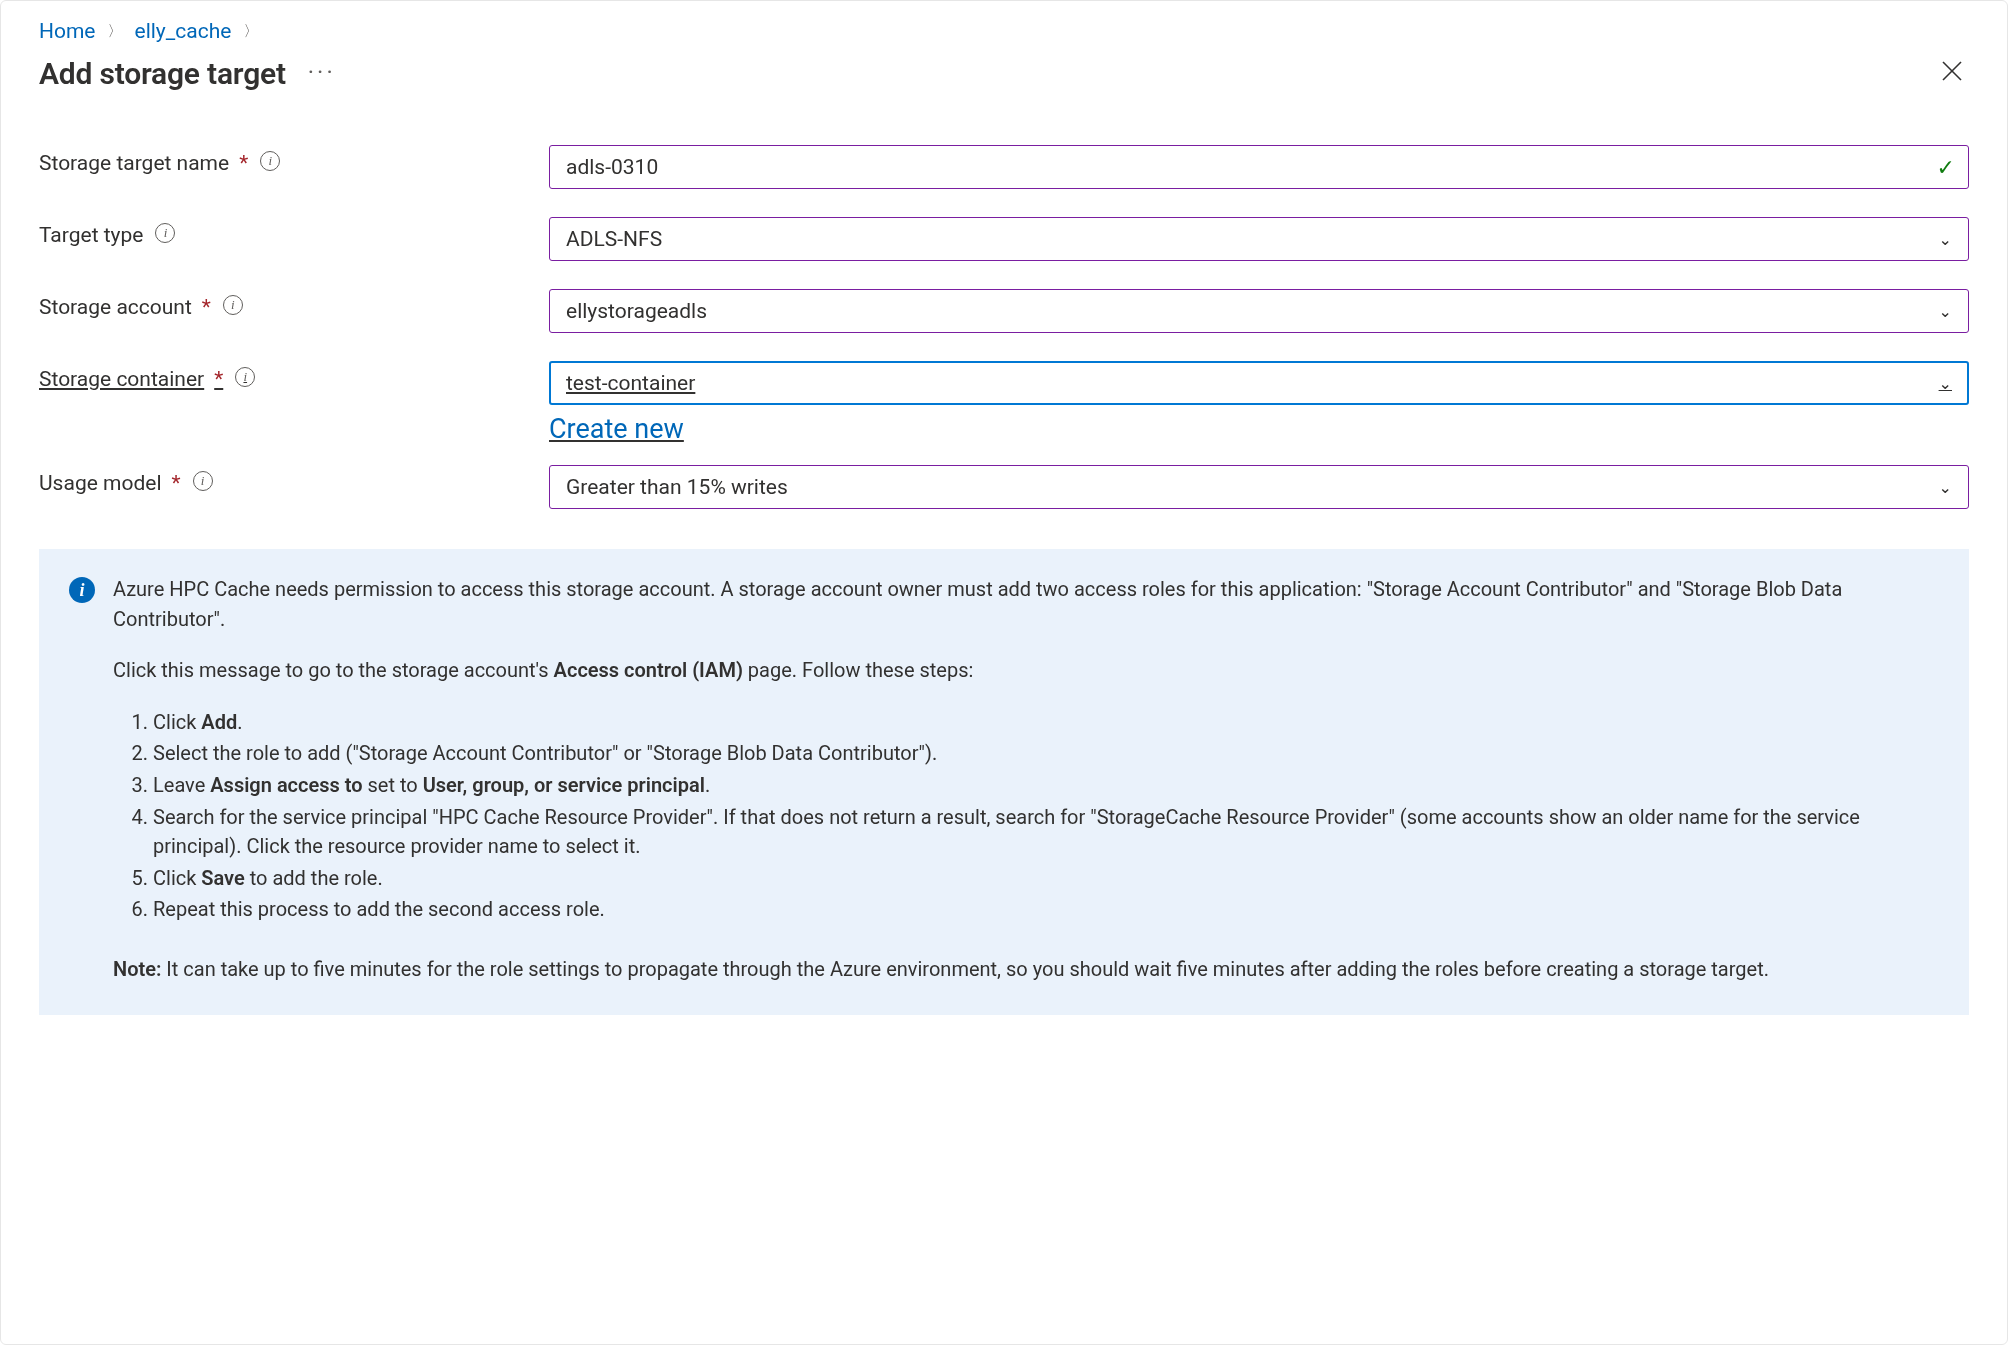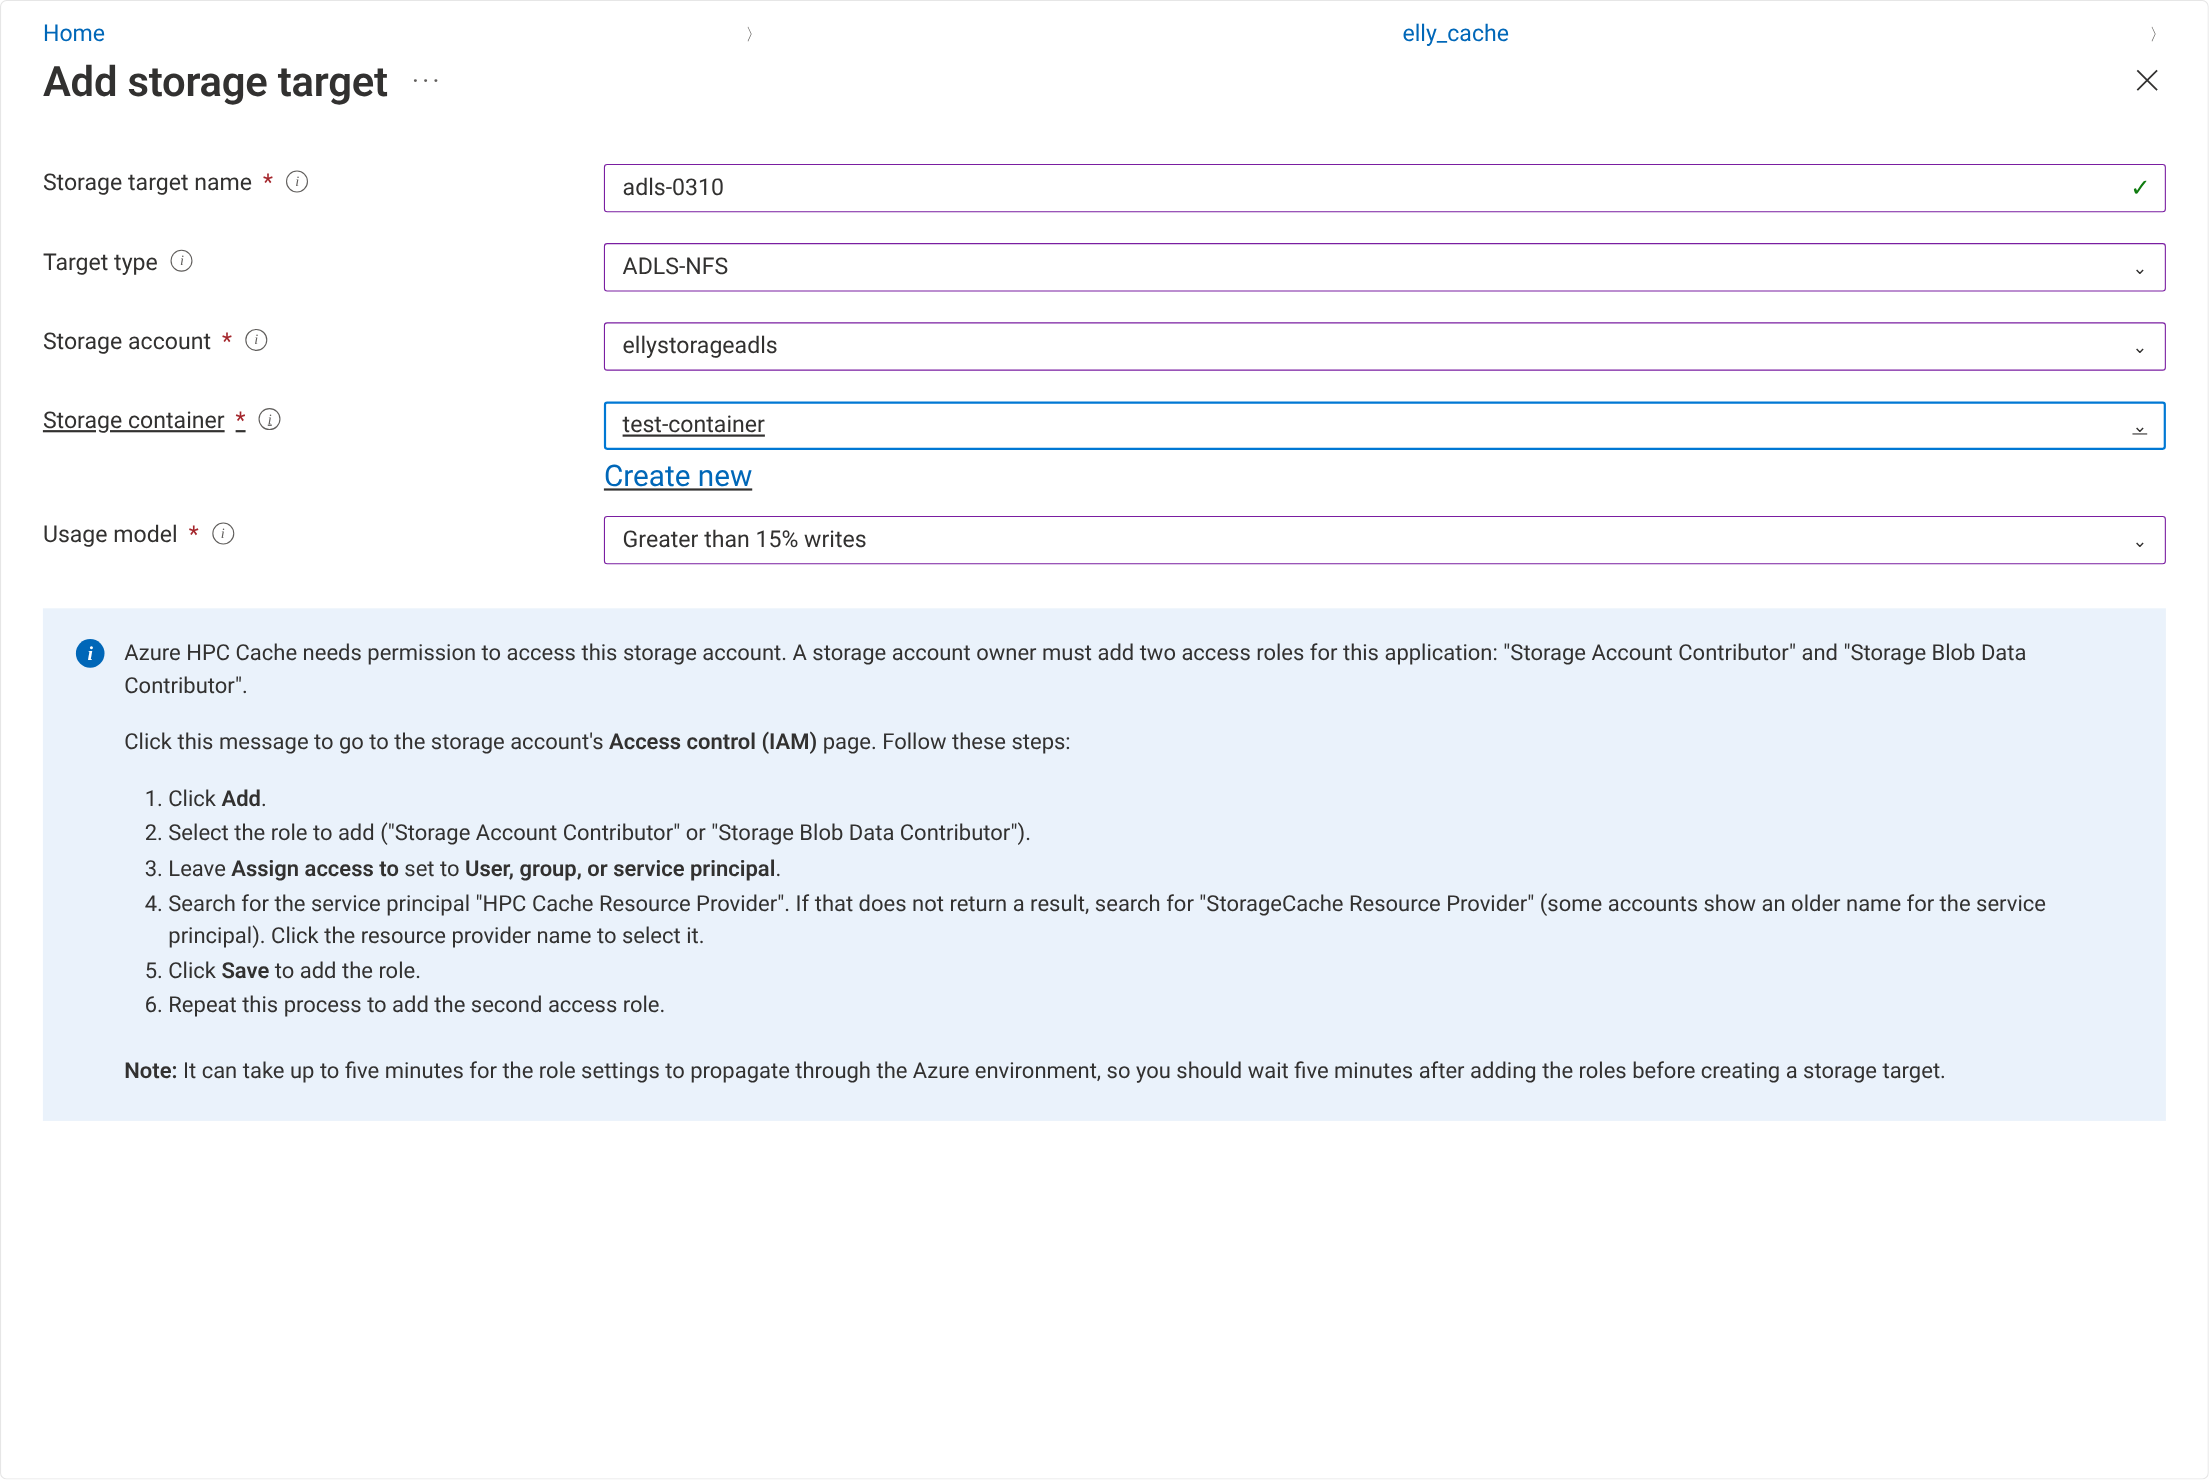--- a/index.html
+++ b/index.html
@@ -19,35 +19,34 @@
     border-radius: 6px;
   }
 
   
   .breadcrumb {
     display: flex;
     align-items: center;
     gap: 12px;
     font-size: 21px;
     margin-bottom: 10px;
-    justify-content: space-between;
   }
   .breadcrumb a { color: #0067b8; text-decoration: none; }
   .breadcrumb .chev { color: #605e5c; font-size: 15px; }
 
   
   .header-row {
     display: flex;
     align-items: center;
     justify-content: space-between;
     margin-bottom: 52px;
   }
   .title-wrap { display: flex; align-items: center; gap: 22px; }
   h1.page-title {
-    font-size: 38px;
+    font-size: 30px;
     font-weight: 600;
     margin: 0;
     letter-spacing: -0.2px;
   }
   .ellipsis {
     color: #605e5c;
     font-size: 24px;
     letter-spacing: 3px;
     padding-bottom: 2px;
   }

